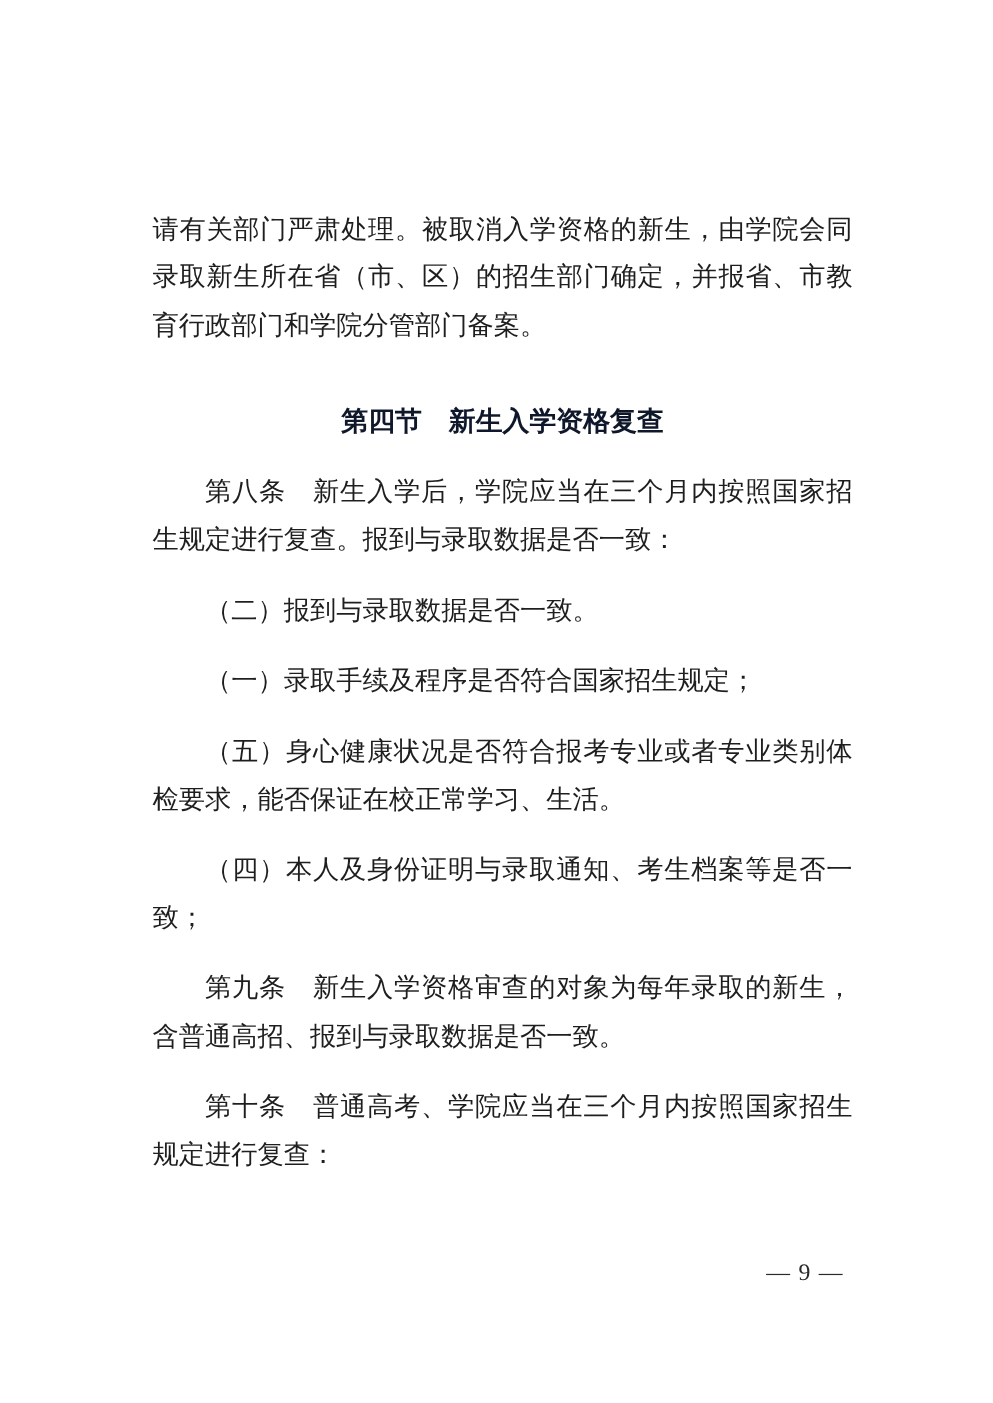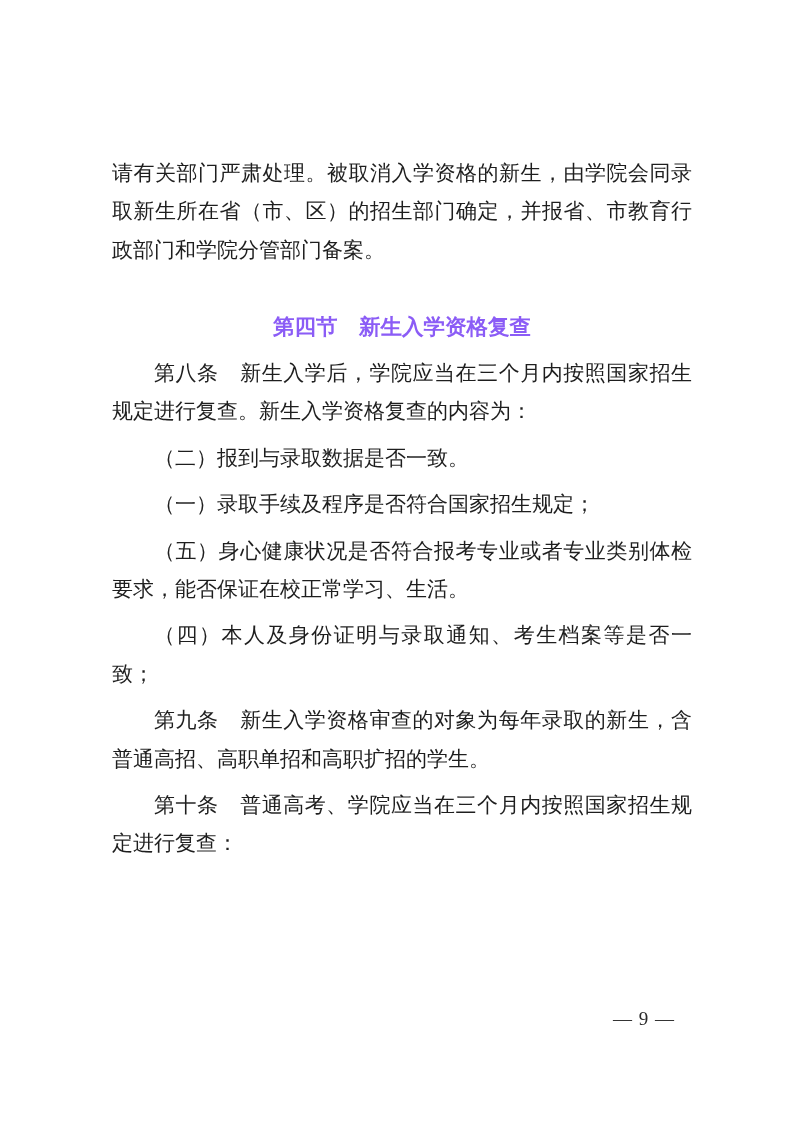--- a/index.html
+++ b/index.html
@@ -20,68 +20,68 @@
     left: 104px;
     top: 146px;
     width: 596px;
     font-family: "Liberation Serif", "DejaVu Serif", serif;
     font-size: 21px;
     line-height: 38.4px;
     text-align: justify;
     color: #1e1e1e;
   }
   .para {
-    margin: 8px;
+    margin: 18px;
     padding: 0;
     text-indent: 2em;
   }
   .para.no-indent {
     text-indent: 0;
   }
   .section-heading {
     font-family: "Liberation Sans", "DejaVu Sans", sans-serif;
     font-weight: bold;
     font-size: 21.5px;
     line-height: 38.4px;
     text-align: center;
     text-indent: 0;
     margin: 38.4px 0 0 0;
-    color: #8b5cf6;
+    color: #0f172a;
   }
   .page-footer {
     position: absolute;
     top: 1008px;
     right: 119px;
     font-family: "Liberation Serif", "DejaVu Serif", serif;
     font-size: 19px;
     letter-spacing: 1px;
     color: #2a2a2a;
   }
 </style>
 </head>
 <body>
 
 <div class="page">
   <main class="content">
     <p class="para no-indent">请有关部门严肃处理。被取消入学资格的新生，由学院会同录取新生所在省（市、区）的招生部门确定，并报省、市教育行政部门和学院分管部门备案。</p>
 
     <h2 class="section-heading">第四节　新生入学资格复查</h2>
 
-    <p class="para">第八条　新生入学后，学院应当在三个月内按照国家招生规定进行复查。新生入学资格复查的内容为：</p>
+    <p class="para">第八条　新生入学后，学院应当在三个月内按照国家招生规定进行复查。报到与录取数据是否一致：</p>
 
     <p class="para">（二）报到与录取数据是否一致。</p>
 
     <p class="para">（一）录取手续及程序是否符合国家招生规定；</p>
 
 
     <p class="para">（五）身心健康状况是否符合报考专业或者专业类别体检要求，能否保证在校正常学习、生活。</p>
 
     <p class="para">（四）本人及身份证明与录取通知、考生档案等是否一致；</p>
 
-    <p class="para">第九条　新生入学资格审查的对象为每年录取的新生，含普通高招、高职单招和高职扩招的学生。</p>
+    <p class="para">第九条　新生入学资格审查的对象为每年录取的新生，含普通高招、报到与录取数据是否一致。</p>
 
     <p class="para">第十条　普通高考、学院应当在三个月内按照国家招生规定进行复查：</p>
 
   </main>
 
   <footer class="page-footer">
     <span>— 9 —</span>
   </footer>
 </div>
 

